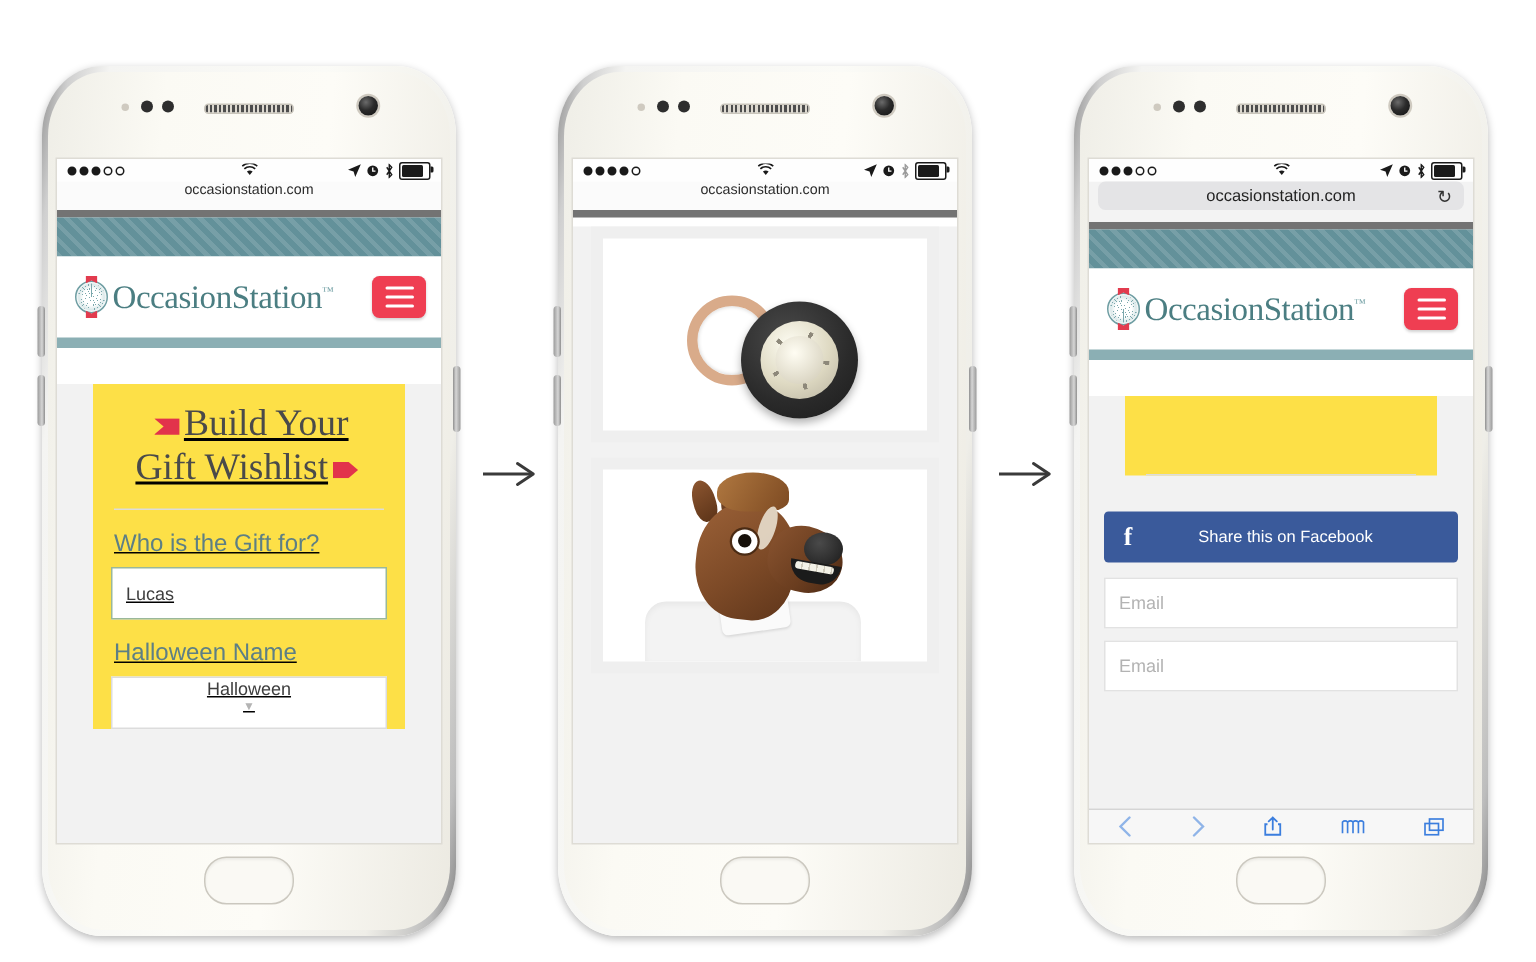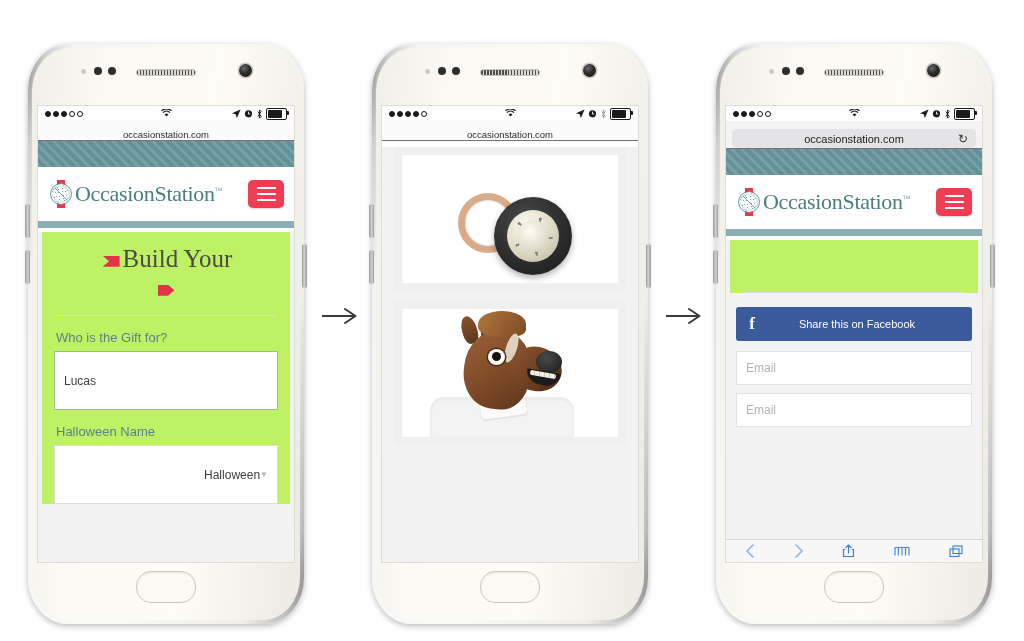--- a/index.html
+++ b/index.html
@@ -54,22 +54,22 @@
   .dot{width:4px;height:4px;border-radius:50%;border:1px solid #1a1a1a;}
   .dot.on{background:#1a1a1a;}
   .sb-mid{position:absolute;left:0;right:0;text-align:center;pointer-events:none;}
   .sb-right{margin-left:auto;display:flex;align-items:center;gap:3px;}
   .batt{width:17px;height:8px;border:1px solid #1a1a1a;border-radius:2px;position:relative;padding:1px;}
   .batt i{display:block;height:100%;background:#1a1a1a;border-radius:1px;}
   .batt:after{content:"";position:absolute;right:-3px;top:2px;width:2px;height:4px;
     background:#1a1a1a;border-radius:0 1px 1px 0;}
 
   
-  .urlbar{background:#fbfbfb;border-bottom:1px solid #737373;height:19px;
-    display:flex;align-items:flex-end;justify-content:center;font-size:9.5px;color:#2b2b2b;}
+  .urlbar{background:#fbfbfb;border-bottom:5px solid #737373;height:19px;
+    display:flex;align-items:flex-start;justify-content:center;font-size:9.5px;color:#2b2b2b;}
   .urlbar.chrome3{background:#f3f3f3;height:27px;padding:0 6px;}
   .urlpill{flex:1;background:#e4e4e6;border-radius:5px;height:19px;
     display:flex;align-items:center;justify-content:center;position:relative;
     font-size:11px;color:#222;}
   .reload{position:absolute;right:8px;font-size:12px;color:#333;line-height:1;}
 
   
   .band{height:26px;background:#63919a;
     background-image:repeating-linear-gradient(45deg,rgba(255,255,255,.13) 0 3px,rgba(255,255,255,0) 3px 7px);}
   .band.thin{height:7px;background:#8bafb4;background-image:none;}
@@ -86,32 +86,32 @@
   .logotext{font-family:"Liberation Serif",serif;font-size:22px;color:#4b7e82;
     letter-spacing:-.3px;margin-left:1px;white-space:nowrap;}
   .tm{font-size:8px;vertical-align:super;color:#6f9ea3;}
   .hamburger{margin-left:auto;width:36px;height:28px;border-radius:5px;background:#ef3e52;
     display:flex;flex-direction:column;justify-content:center;align-items:center;gap:3.5px;
     box-shadow:0 1px 2px rgba(0,0,0,.18);}
   .hamburger i{display:block;width:19px;height:2.5px;background:#fff;border-radius:1px;}
 
   
   .page{background:#f2f2f2;height:100%;}
-  .card{background:#bef264;margin:4px;padding:12px 12px 0;}
+  .card{background:#fde047;margin:24px;padding:12px 12px 0;text-decoration:underline;}
   .h1{font-family:"Liberation Serif",serif;font-size:25px;line-height:1.16;
     color:#4a4a4a;text-align:center;font-weight:400;}
   .h1 .fl{display:inline-block;width:17px;height:11px;background:#e2334b;vertical-align:middle;
     margin:0 3px;}
   .h1 .fl.l{clip-path:polygon(0 0,100% 0,100% 100%,0 100%,38% 50%);}
   .h1 .fl.r{clip-path:polygon(0 0,62% 0,100% 50%,62% 100%,0 100%);}
   .rule{height:1px;background:#dcdcdc;margin:13px 2px 14px;}
-  .lbl{font-size:13px;color:#5d7f85;margin:0 2px 6px;}
+  .lbl{font-size:16px;color:#5d7f85;margin:0 2px 6px;}
   .field{height:33px;background:#fff;border:1px solid #9ab89a;
-    display:flex;align-items:center;padding:12px 9px;font-size:12px;color:#3e3e3e;margin-bottom:14px;}
-  .field.sel{border:1px solid #dcdcdc;justify-content:flex-end;margin-bottom:0;}
+    display:flex;align-items:center;padding:0 9px;font-size:12px;color:#3e3e3e;margin-bottom:14px;}
+  .field.sel{border:1px solid #dcdcdc;justify-content:flex-start;margin-bottom:0;flex-direction:column;}
   .caret{color:#b4b4b4;font-size:8px;}
 
   
   .intro{font-size:12.5px;line-height:1.5;color:#7d959b;padding:12px 12px 6px;background:#f2f2f2;}
   .imgcard{background:#efefef;margin:6px 12px 10px;padding:8px;}
   .imgbox{background:#fff;height:128px;position:relative;overflow:hidden;}
 
   
   .kc-ring{position:absolute;left:56px;top:38px;width:46px;height:46px;border-radius:50%;
     border:7px solid #d9ab8a;
@@ -242,21 +242,21 @@
             <i></i>
             <i></i>
           </span>
       </div>
       <div class="band thin"></div>
 
       <div class="page">
         <div class="card">
           <div class="h1">
             <span class="fl l"></span><span>Build Your</span><br>
-            <span class="fl r"></span>
+            <span>Gift Wishlist</span><span class="fl r"></span>
           </div>
           <div class="rule"></div>
 
           <div class="lbl">Who is the Gift for?</div>
           <div class="field">
             <span>Lucas</span>
           </div>
 
           <div class="lbl">Halloween Name</div>
           <div class="field sel">

